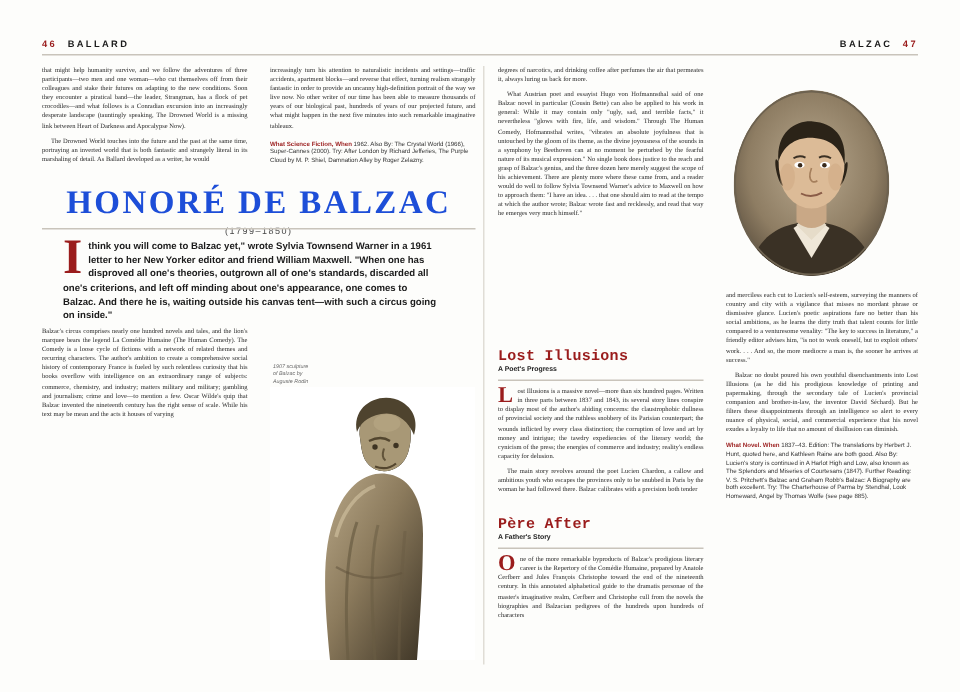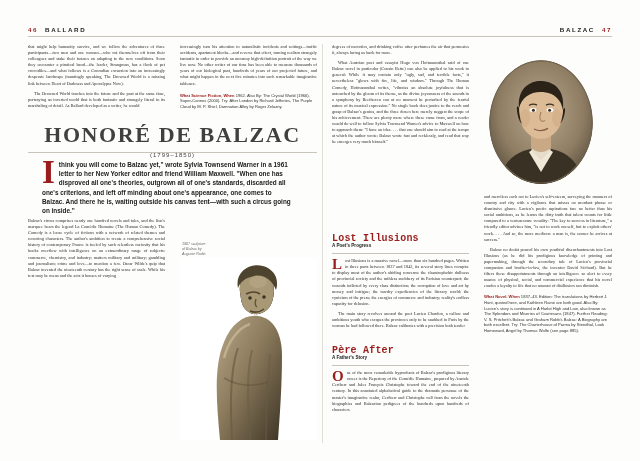--- a/index.html
+++ b/index.html
@@ -42,21 +42,21 @@
   .seealso{
     font-family:"Liberation Sans",sans-serif;
     font-size:4.1px;line-height:5.6px;color:#333;text-align:left;
   }
   .seealso .hdr{color:#9a1c1c;font-weight:700;}
 
   
   .titlewrap{position:absolute;left:28px;top:122px;width:289px;text-align:center;}
   .bigtitle{
     font-family:"Liberation Serif",serif;font-weight:700;
-    font-size:22px;letter-spacing:1.6px;color:#404040;margin:0;
+    font-size:22px;letter-spacing:1.6px;color:#1d4ed8;margin:0;
   }
   .dates{
     font-family:"Liberation Sans",sans-serif;font-size:6px;letter-spacing:1px;
     color:#444;margin-top:4px;
   }
   .rule-under-title{position:absolute;left:28px;top:152px;width:289px;height:1px;background:#c9c4bb;}
 
   
   .pullquote{
     position:absolute;left:42px;top:160px;width:250px;

